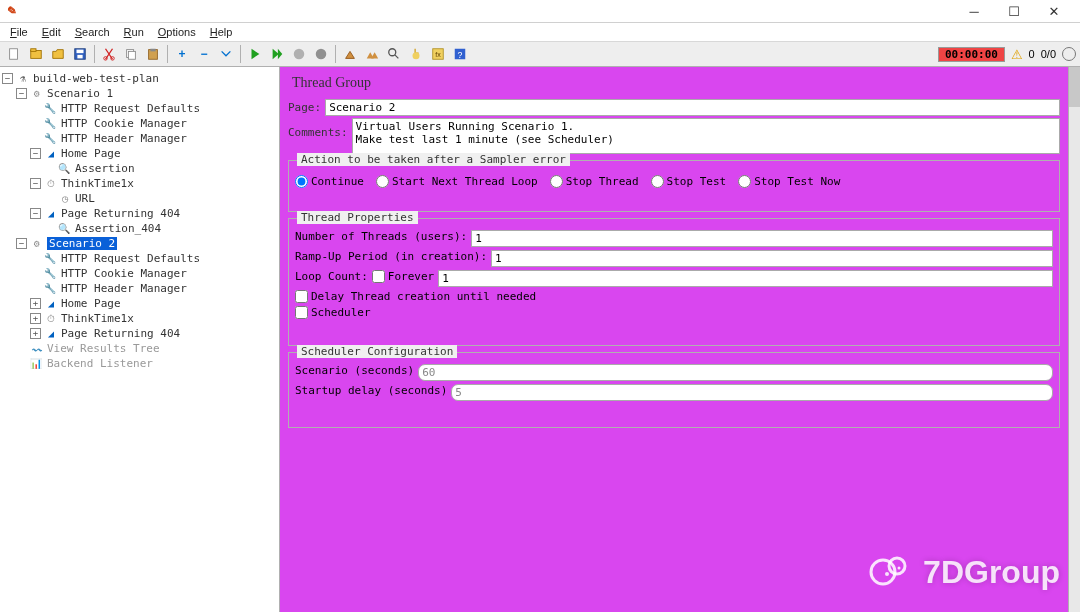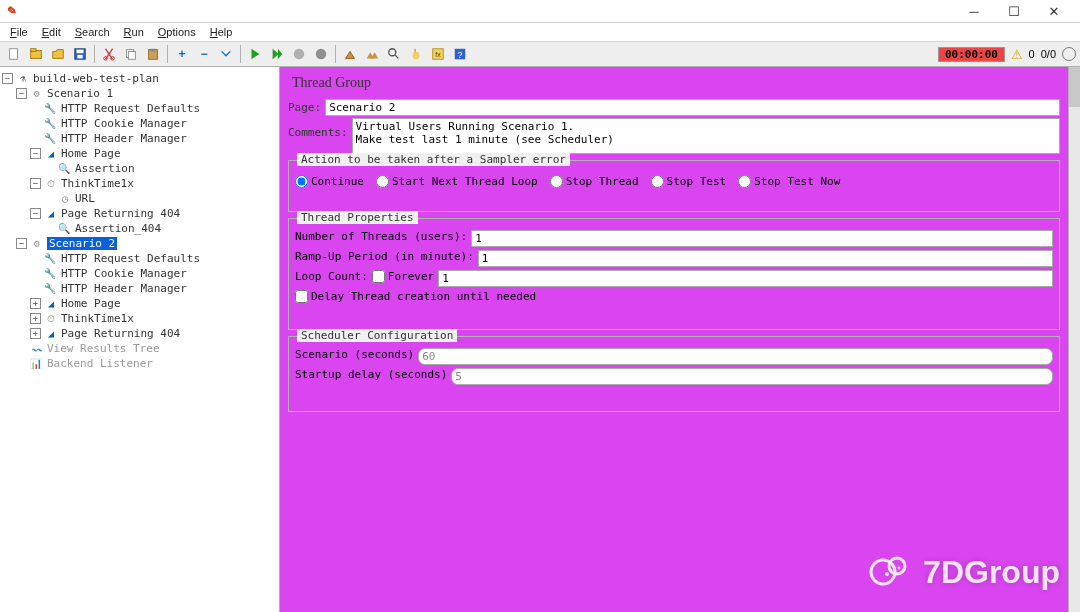--- a/index.html
+++ b/index.html
@@ -379,35 +379,41 @@
       </div>
     </div>
 
     <div class="fieldset">
       <div class="fieldset-legend">Thread Properties</div>
       <div class="prop-row">
         <span>Number of Threads (users):</span>
         <input type="text" class="inp-full" value="1" style="">
       </div>
       <div class="prop-row">
-        <span>Ramp-Up Period (in minute):</span>
+        <span>Ramp-Up Period (in creation):</span>
         <input type="text" class="inp-full" value="1" style="">
       </div>
       <div class="prop-row">
         <span>Loop Count:</span>
         <label class="radio-item">
             <input type="checkbox" style="">
             <span>Forever</span>
           </label>
         <input type="text" class="inp-full" value="1" style="">
       </div>
       <div class="prop-row">
         <label class="radio-item">
             <input type="checkbox" style="">
             <span>Delay Thread creation until needed</span>
+          </label>
+      </div>
+      <div class="prop-row">
+        <label class="radio-item">
+            <input type="checkbox" style="">
+            <span>Scheduler</span>
           </label>
       </div>
     </div>
 
     <div class="fieldset">
       <div class="fieldset-legend">Scheduler Configuration</div>
       <div class="prop-row">
         <span>Scenario (seconds)</span>
         <input type="text" class="inp-full disabled-inp" disabled="" value="60" style="">
       </div>

